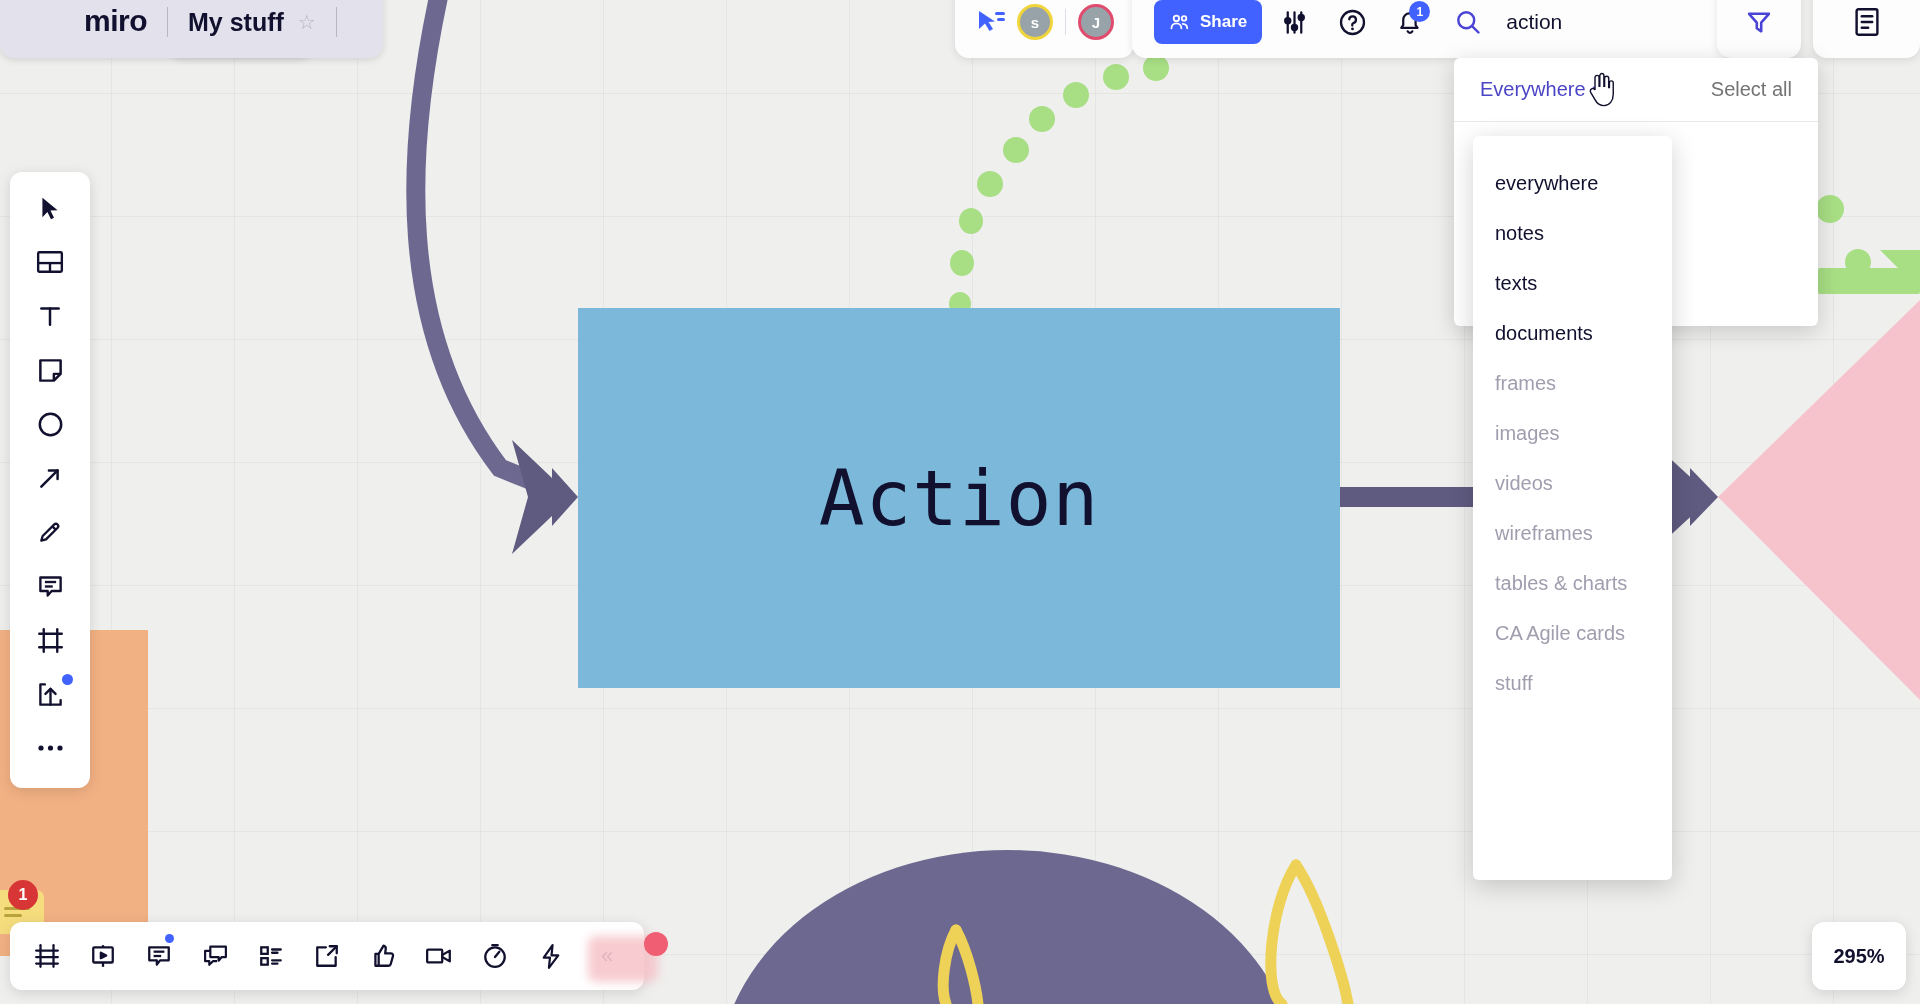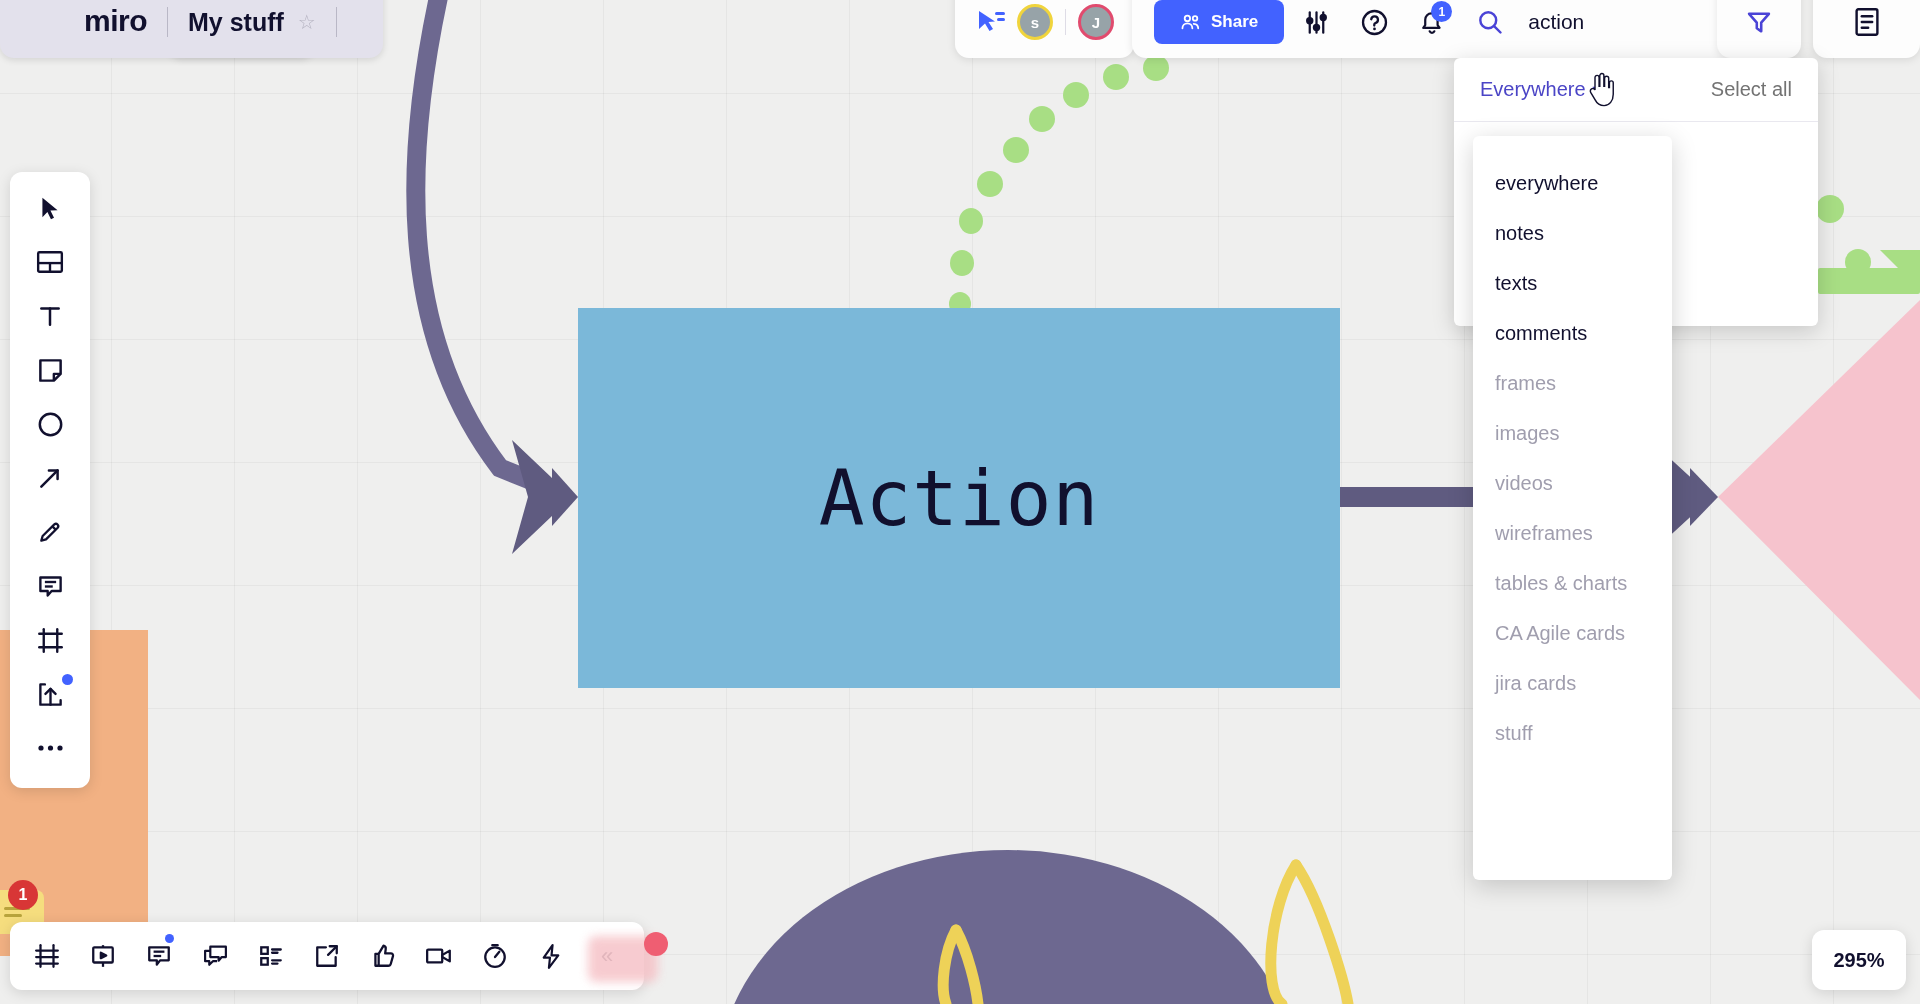--- a/index.html
+++ b/index.html
@@ -110,21 +110,21 @@
     font-size: 15px; font-weight: 600;
     display: flex; align-items: center; justify-content: center;
   }
   .avatar.s { border: 3px solid #f0d43c; }
   .avatar.j { border: 3px solid #e14b6e; }
   .av-div { width: 1px; height: 26px; background: #dedce6; }
 
   .share-btn {
     background: #4262ff; color: #fff;
     height: 44px; border: none; border-radius: 8px;
-    padding: 0 26px; font-size: 17px; font-weight: 700;
+    padding: 0 15px; font-size: 17px; font-weight: 700;
     display: flex; align-items: center; gap: 9px;
     font-family: "Liberation Sans", sans-serif;
     cursor: pointer;
   }
   .ic-btn {
     width: 52px; height: 52px; border-radius: 8px;
     display: flex; align-items: center; justify-content: center;
     position: relative; cursor: pointer; background: none; border: none;
   }
   .bell-badge {
@@ -235,21 +235,21 @@
   }
   .bt-pink-dot {
     position: absolute; left: 644px; bottom: 48px;
     width: 24px; height: 24px; border-radius: 50%;
     background: #ef5e72; z-index: 19;
   }
 
   
   .zoom-chip {
     position: absolute; right: 14px; bottom: 14px;
-    height: 60px; min-width: 94px;
+    height: 68px; min-width: 94px;
     background: #fff; border-radius: 12px;
     box-shadow: 0 3px 14px rgba(0,0,0,0.13);
     display: flex; align-items: center; justify-content: center;
     font-size: 20px; font-weight: 700; color: #11102e;
     z-index: 18; cursor: pointer;
   }
   svg { display: block; }
 </style>
 </head>
 <body>
@@ -422,28 +422,27 @@
       </span>
       <span class="sp-selectall">Select all</span>
     </div>
     <div></div>
   </div>
 
   <div class="dropdown">
     <div class="dd-item">everywhere</div>
     <div class="dd-item">notes</div>
     <div class="dd-item">texts</div>
-    <div class="dd-item">comments</div>
+    <div class="dd-item">documents</div>
     <div class="dd-item disabled">frames</div>
     <div class="dd-item disabled">images</div>
     <div class="dd-item disabled">videos</div>
     <div class="dd-item disabled">wireframes</div>
     <div class="dd-item disabled">tables &amp; charts</div>
     <div class="dd-item disabled">CA Agile cards</div>
-    <div class="dd-item disabled">jira cards</div>
     <div class="dd-item disabled">stuff</div>
   </div>
 
   <span class="cursor-hand">
     <svg width="30" height="36" viewBox="0 0 24 30" fill="#fff" stroke="#11102e" stroke-width="1.2">
       <path d="M7 4.5a1.7 1.7 0 0 1 3.4 0v7.5h.6V3a1.7 1.7 0 0 1 3.4 0v9h.6V5.3a1.7 1.7 0 0 1 3.4 0V13h.6v-4a1.6 1.6 0 0 1 3.2 0v9.5c0 5.5-3.2 9.5-7.6 9.5-3.7 0-5.9-1.6-7.6-5L3.4 17c-.7-1.4-.1-2.6 1.1-3.1 1-.4 1.9 0 2.5 1.1Z"></path>
     </svg>
   </span>
 
   <div class="left-toolbar">

